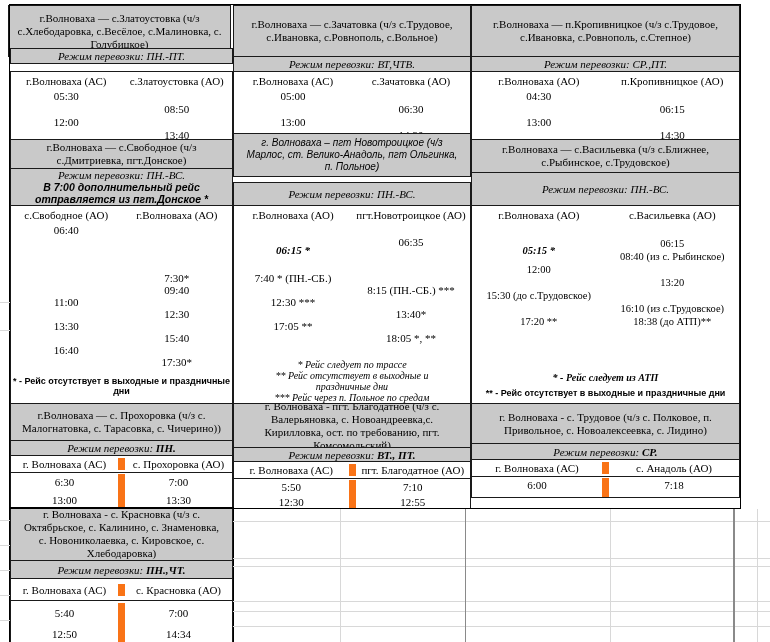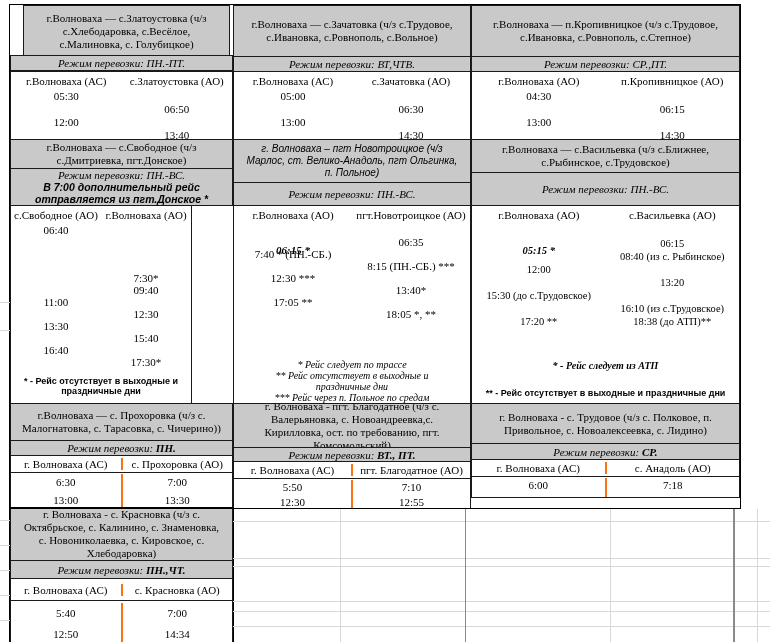--- a/index.html
+++ b/index.html
@@ -24,50 +24,50 @@
   .bodyhead{display:flex;height:16px;line-height:15px;}
   .bodyhead .half{flex:1;text-align:center;}
   .trow{display:flex;}
   .trow .half{flex:1;text-align:center;white-space:nowrap;}
   .em{font-weight:bold;font-style:italic;margin-top:20px;}
   
   .rows-a .trow{height:13px;line-height:13px;}
   .rows-b1 .trow{height:12px;line-height:12px;}
   .rows-b1 .trow.gap{margin-top:36px;}
   .rows-b2 .trow{height:12px;line-height:12px;}
-  .rows-b2 .trow.gap{}
+  .rows-b2 .trow.gap{margin-top:24px;}
   .rows-b3 .trow{height:13px;line-height:13px;font-size:10.5px;}
   .rows-c1 .trow{height:18px;line-height:17px;}
   .rows-c2 .trow{height:15px;line-height:14px;}
   .rows-c3 .trow{height:16px;line-height:15px;}
   .rows-d .trow{height:21px;line-height:20px;}
   
-  .split .half.r{border-left:2px solid #f97316;}
+  .split .half.r{border-left:7px solid #f97316;}
   .hcell{display:flex;align-items:center;}
   .hcell .half{flex:1;text-align:center;}
   
   .fns{position:absolute;left:0;right:0;text-align:center;}
   .fns-b1{bottom:7px;font-family:"Liberation Sans","DejaVu Sans",sans-serif;font-weight:bold;font-size:9px;}
   .fns-b2{bottom:0;font-style:italic;font-size:10px;line-height:11px;font-family:Liberation Serif, serif;}
   .fns-b2 .fn{width:82%;margin:0 auto;}
   .fns-b3{bottom:5px;font-size:9.5px;}
-  .fns-b3 .fn:first-child{font-style:italic;font-weight:bold;font-family:"Liberation Serif",serif;font-size:10px;margin-bottom:17px;}
+  .fns-b3 .fn:first-child{font-style:italic;font-weight:bold;font-family:"Liberation Serif",serif;font-size:10px;margin-bottom:5px;}
   .fns-b3 .fn:last-child{font-family:"Liberation Sans","DejaVu Sans",sans-serif;font-weight:bold;font-size:9px;}
   .frame{position:absolute;box-sizing:border-box;border:1px solid #000;pointer-events:none;}
   .gline{position:absolute;background:#d8d8d8;pointer-events:none;}
   .gline.dark{background:#8a8a8a;}
 </style>
 </head>
 <body>
 
-<div class="cell grey route" style="left:23px;top:5px;width:207px;height:52px">г.Волноваха — с.Златоустовка (ч/з с.Хлебодаровка,  с.Весёлое, с.Малиновка, с. Голубицкое)</div>
+<div class="cell grey route" style="left:8px;top:5px;width:223px;height:52px">г.Волноваха — с.Златоустовка (ч/з с.Хлебодаровка,  с.Весёлое, с.Малиновка, с. Голубицкое)</div>
 <div class="cell grey route" style="left:233px;top:5px;width:238px;height:52px">г.Волноваха — с.Зачатовка (ч/з с.Трудовое, с.Ивановка, с.Ровнополь, с.Вольное)</div>
 <div class="cell grey route" style="left:471px;top:5px;width:269px;height:52px">г.Волноваха — п.Кропивницкое (ч/з с.Трудовое, с.Ивановка, с.Ровнополь, с.Степное)</div>
 
-<div class="cell grey mode" style="left:10px;top:55px;width:223px;height:16px">
+<div class="cell grey mode" style="left:10px;top:48px;width:223px;height:16px">
   <div class="mline"><span>Режим перевозки:</span> <span class="mdays">ПН.-ПТ.</span></div>
 </div>
 <div class="cell grey mode" style="left:233px;top:56px;width:238px;height:16px">
   <div class="mline"><span>Режим перевозки:</span> <span class="mdays">ВТ,ЧТВ.</span></div>
 </div>
 <div class="cell grey mode" style="left:471px;top:56px;width:269px;height:16px">
   <div class="mline"><span>Режим перевозки:</span> <span class="mdays">СР.,ПТ.</span></div>
 </div>
 
 <div class="cell body" style="left:10px;top:71px;width:223px;height:69px">
@@ -75,21 +75,21 @@
     <span class="half l">г.Волноваха (АС)</span>
     <span class="half r">с.Златоустовка (АО)</span>
   </div>
   <div class="rows-a">
       <div class="trow">
         <span class="half l">05:30</span>
         <span class="half r"></span>
       </div>
       <div class="trow">
         <span class="half l"></span>
-        <span class="half r">06:50</span>
+        <span class="half r">08:50</span>
       </div>
       <div class="trow">
         <span class="half l">12:00</span>
         <span class="half r"></span>
       </div>
       <div class="trow">
         <span class="half l"></span>
         <span class="half r">13:40</span>
       </div>
     </div>
@@ -137,35 +137,35 @@
         <span class="half r"></span>
       </div>
       <div class="trow">
         <span class="half l"></span>
         <span class="half r">14:30</span>
       </div>
     </div>
 </div>
 
 <div class="cell grey route" style="left:10px;top:139px;width:223px;height:30px">г.Волноваха — с.Свободное (ч/з с.Дмитриевка, пгт.Донское)</div>
-<div class="cell grey route ital" style="left:233px;top:139px;width:238px;height:44px">г. Волноваха – пгт Новотроицкое (ч/з Марлос, ст. Велико-Анадоль, пгт Ольгинка, п. Польное)</div>
+<div class="cell grey route ital" style="left:233px;top:133px;width:238px;height:44px">г. Волноваха – пгт Новотроицкое (ч/з Марлос, ст. Велико-Анадоль, пгт Ольгинка, п. Польное)</div>
 <div class="cell grey route" style="left:471px;top:139px;width:269px;height:34px">г.Волноваха — с.Васильевка (ч/з с.Ближнее, с.Рыбинское, с.Трудовское)</div>
 
 <div class="cell grey mode" style="left:10px;top:168px;width:223px;height:38px">
   <div class="mline"><span>Режим перевозки:</span> <span class="mdays">ПН.-ВС.</span></div>
   <div class="mextra">В 7:00 дополнительный рейс отправляется из пгт.Донское *</div>
 </div>
 <div class="cell grey mode" style="left:233px;top:182px;width:238px;height:24px">
   <div class="mline"><span>Режим перевозки:</span> <span class="mdays">ПН.-ВС.</span></div>
 </div>
 <div class="cell grey mode" style="left:471px;top:172px;width:269px;height:34px">
   <div class="mline"><span>Режим перевозки:</span> <span class="mdays">ПН.-ВС.</span></div>
 </div>
 
-<div class="cell body" style="left:10px;top:205px;width:182px;height:199px">
+<div class="cell body" style="left:10px;top:205px;width:223px;height:199px">
   <div class="bodyhead">
     <span class="half l">с.Свободное (АО)</span>
     <span class="half r">г.Волноваха (АО)</span>
   </div>
   <div class="rows-b1">
       <div class="trow">
         <span class="half l">06:40</span>
         <span class="half r"></span>
       </div>
       <div class="trow gap">

